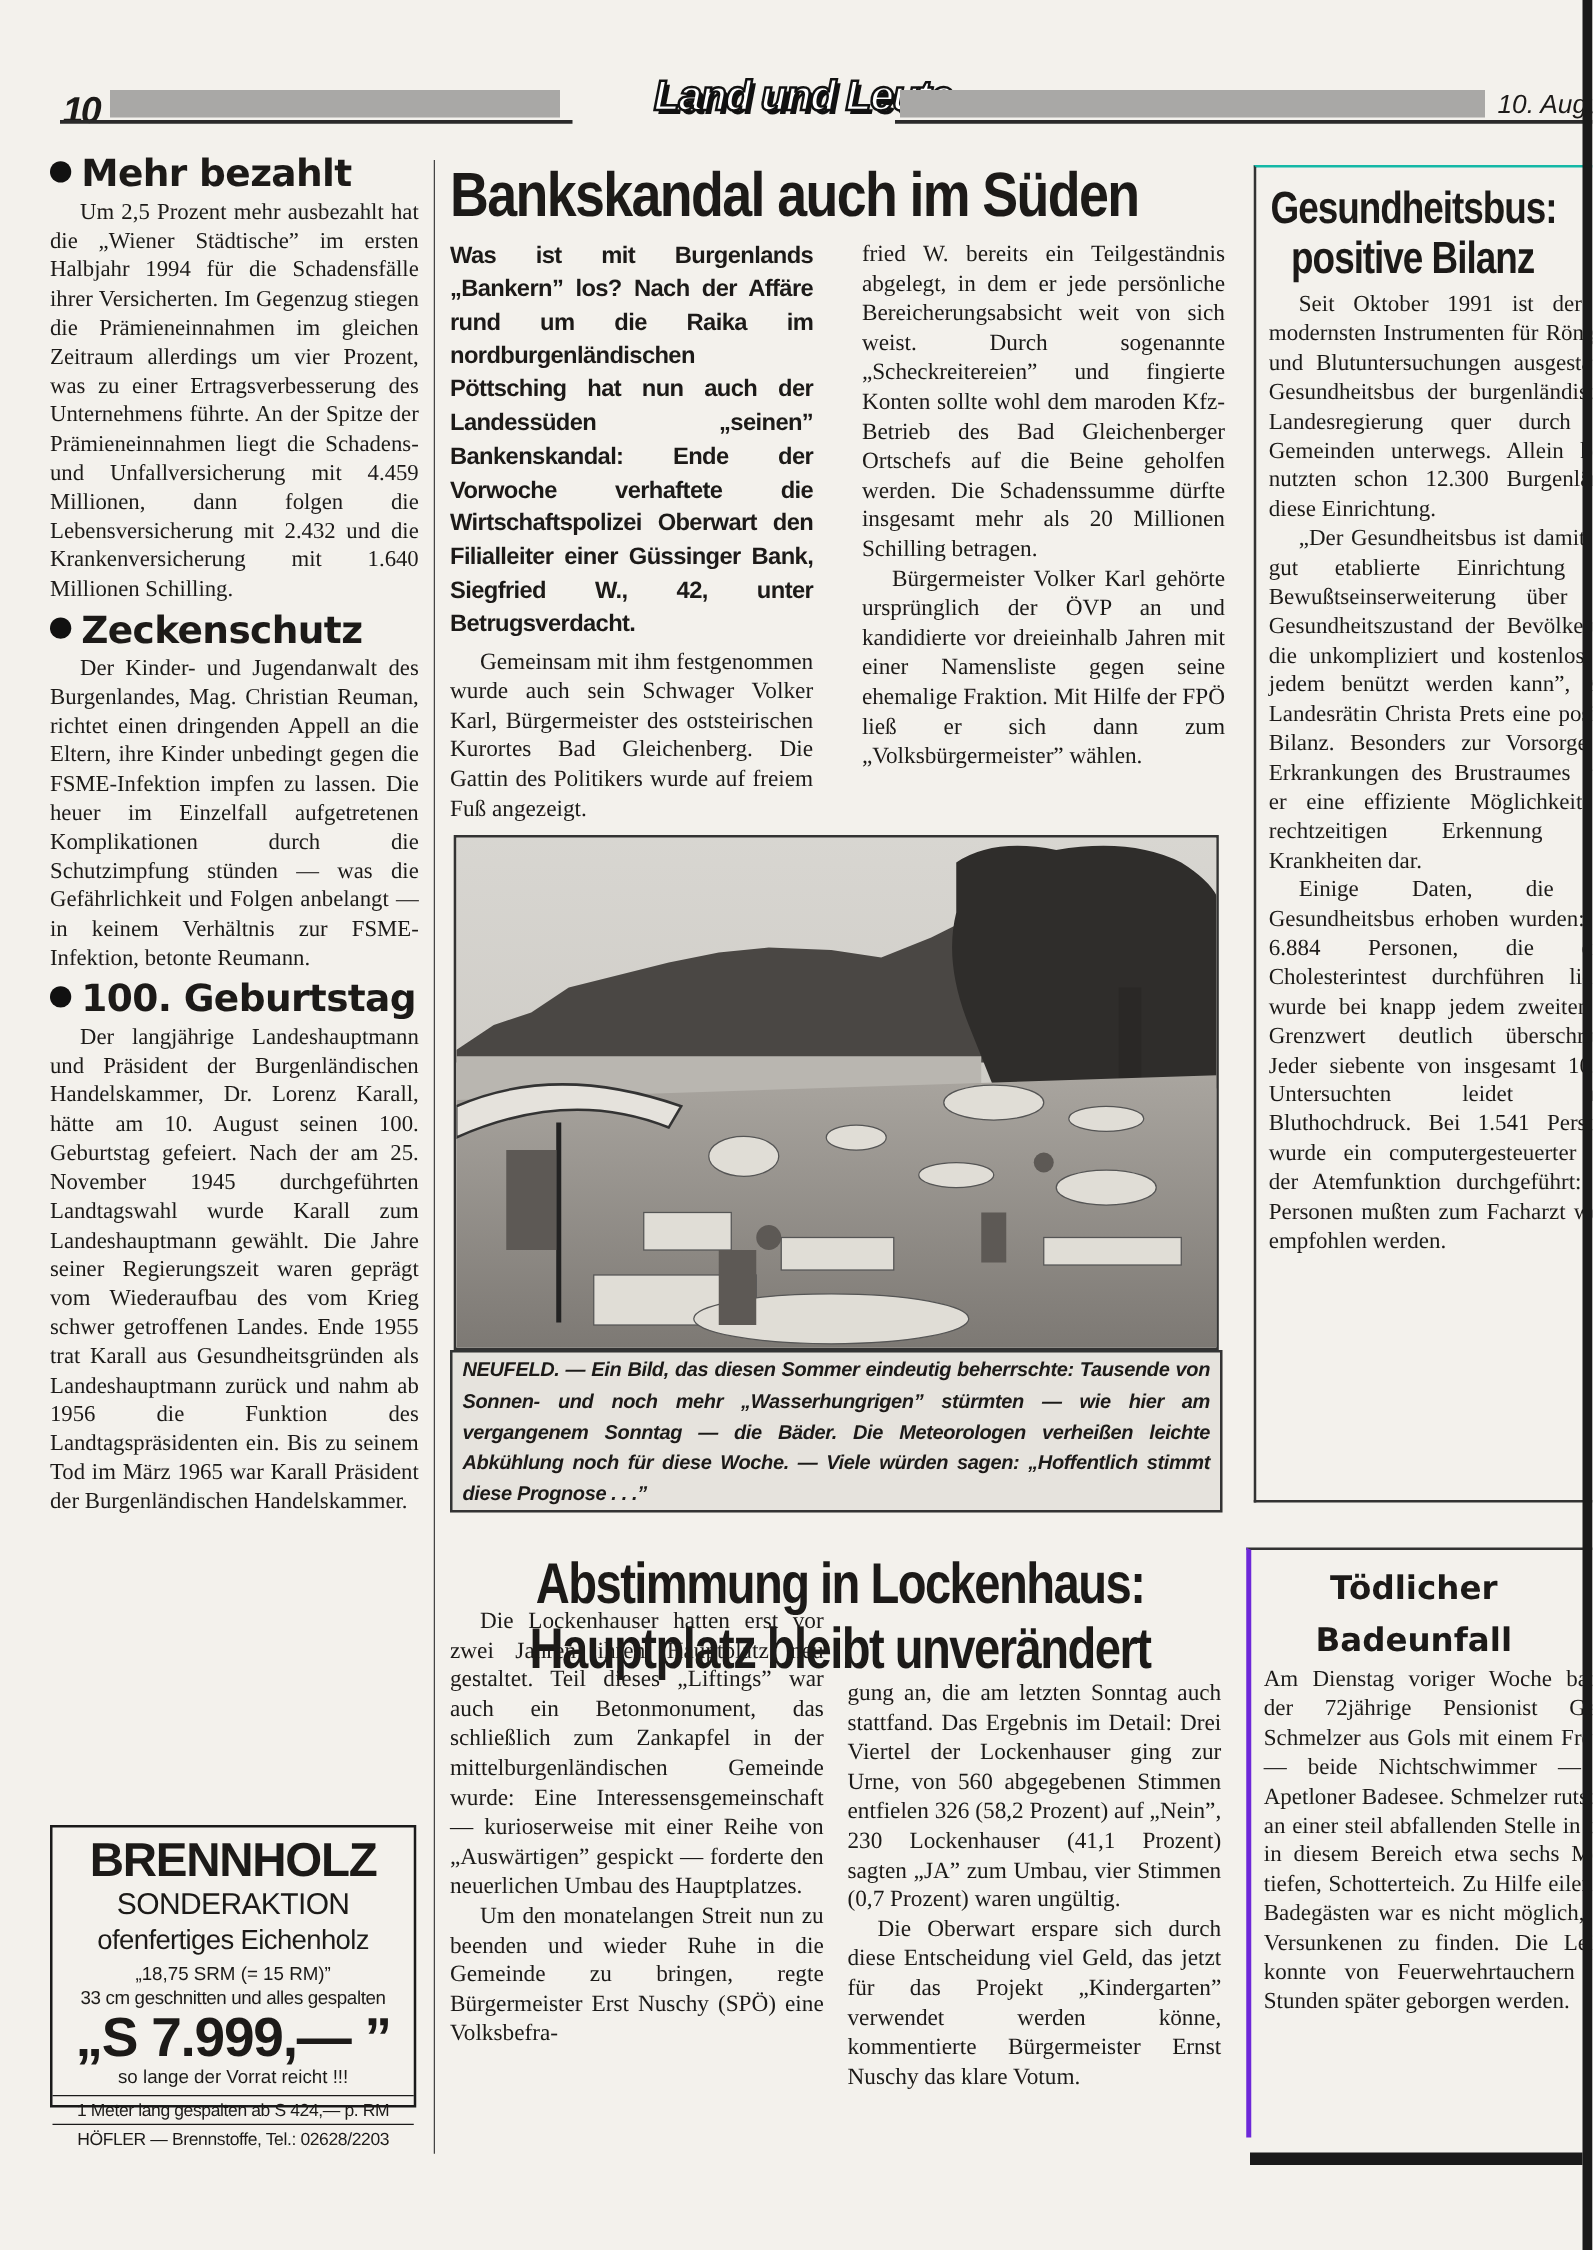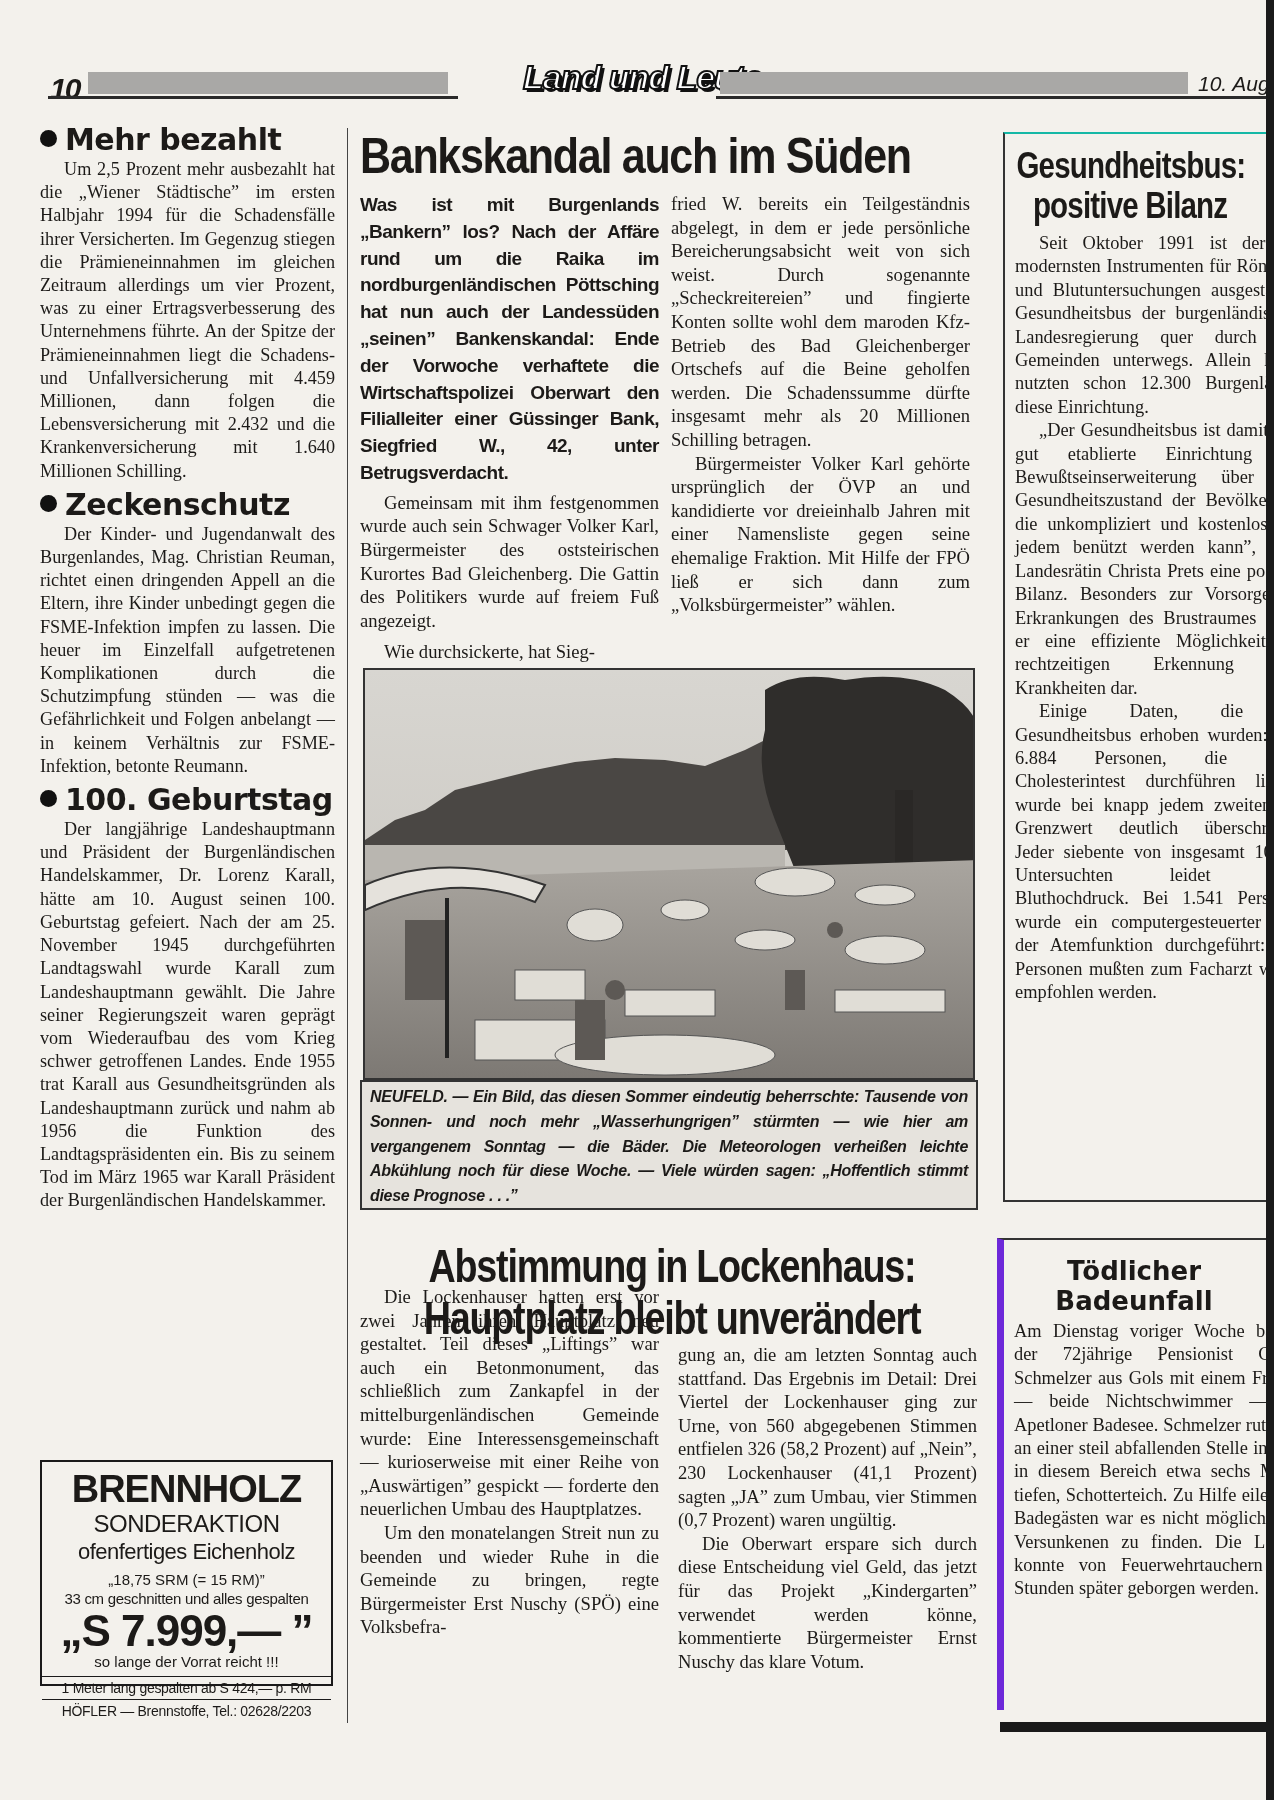--- a/index.html
+++ b/index.html
@@ -40,42 +40,42 @@
   .ad .t4 { font-size: 15px; line-height: 20px; margin-top: 4px; }
   .ad .t5 { font-size: 15px; line-height: 18px; letter-spacing: -0.3px; }
   .ad .t6 { font-weight: bold; font-size: 44px; line-height: 46px; letter-spacing: -1px; }
   .ad .t7 { font-size: 15px; line-height: 16px; }
   .ad .row { border-top: 1.5px solid #1a1a1a; font-size: 14px; line-height: 22px; letter-spacing: -0.3px; }
   .ad .row.b { font-weight: normal; font-size: 14px; text-align: center; }
 
   
   .ccol { position: absolute; left: 360px; top: 128px; width: 620px; }
   .headline { font: bold 50px "Liberation Sans", sans-serif; letter-spacing: -1.5px; transform: scaleX(0.86); transform-origin: left; white-space: nowrap; line-height: 56px; }
-  .twocol { display: flex; gap: 12px; margin-top: 8px; }
+  .twocol { display: flex; gap: 39px; margin-top: 8px; }
   .twocol > div { width: 299px; }
   .lead { font: bold 19px "Liberation Sans", sans-serif; line-height: 26.8px; letter-spacing: -0.5px; text-align: justify; }
   .ccol .body p { margin: 0; }
   .gap { height: 4px; }
 
   .photo { position: absolute; left: 363px; top: 668px; width: 612px; height: 412px; border: 2px solid #333; overflow: hidden; background: #c9c6c0; }
   .photo svg { display: block; }
   .caption { position: absolute; left: 360px; top: 1080px; width: 618px; height: 130px; border: 2px solid #333; background: #e6e3dd;
              padding: 3px 8px; font: italic bold 16px "Liberation Sans", sans-serif; line-height: 24.8px; letter-spacing: -0.3px; text-align: justify; }
 
   .h2 { position: absolute; left: 362px; top: 1240px; width: 620px; text-align: center; }
   .h2 div { font: bold 46px "Liberation Sans", sans-serif; line-height: 52px; letter-spacing: -1.5px; transform: scaleX(0.82); white-space: nowrap; }
 
   .lcol2 { position: absolute; left: 360px; top: 1285px; width: 299px; }
   .rcol2 { position: absolute; left: 678px; top: 1343px; width: 299px; }
 
   
   .rbox { position: absolute; left: 1003px; top: 132px; width: 271px; height: 1070px; border-left: 2px solid #333; border-top: 2px solid #14b8a6; border-bottom: 2px solid #333; overflow: hidden; }
   .rbox .rh { font: bold 36px "Liberation Sans", sans-serif; line-height: 40px; letter-spacing: -1px; white-space: nowrap; padding-left: 14px; transform: scaleX(0.82); transform-origin: left; }
   .rbox .body { width: 300px; padding-left: 10px; margin-top: 6px; }
-  .rbox2 { position: absolute; left: 997px; top: 1238px; width: 277px; height: 472px; border-left: 7px solid #6d28d9; border-top: 2px solid #333; overflow: hidden; }
+  .rbox2 { position: absolute; left: 997px; top: 1238px; width: 277px; height: 472px; border-left: 4px solid #6d28d9; border-top: 2px solid #333; overflow: hidden; }
   .rbox2 .rh2 { font: 900 26px "DejaVu Sans", sans-serif; line-height: 30px; text-align: center; width: 260px; margin-top: 16px; }
   .rbox2 .body { width: 300px; padding-left: 10px; margin-top: 4px; }
   .rbox2 .body p { text-indent: 0; }
   .thick { position: absolute; left: 1000px; top: 1722px; width: 266px; height: 10px; background: #1a1a1a; }
 </style>
 </head>
 <body>
 
 <div class="page">
 
@@ -213,21 +213,21 @@
     <div class="rh" style="padding-left:34px">positive Bilanz</div>
     <div class="body" style="font-size:18.4px;line-height:23.4px">
       <p>Seit Oktober 1991 ist der mit modernsten Instrumenten für Röntgen- und Blutuntersuchungen ausgestattete Gesundheitsbus der burgenländischen Landesregierung quer durch alle Gemeinden unterwegs. Allein heuer nutzten schon 12.300 Burgenländer diese Einrichtung.</p>
       <p>„Der Gesundheitsbus ist damit eine gut etablierte Einrichtung zur Bewußtseinserweiterung über den Gesundheitszustand der Bevölkerung, die unkompliziert und kostenlos von jedem benützt werden kann”, zieht Landesrätin Christa Prets eine positive Bilanz. Besonders zur Vorsorge bei Erkrankungen des Brustraumes stelle er eine effiziente Möglichkeit zur rechtzeitigen Erkennung von Krankheiten dar.</p>
       <p>Einige Daten, die im Gesundheitsbus erhoben wurden: Von 6.884 Personen, die einen Cholesterintest durchführen ließen, wurde bei knapp jedem zweiten der Grenzwert deutlich überschritten. Jeder siebente von insgesamt 10.000 Untersuchten leidet unter Bluthochdruck. Bei 1.541 Personen wurde ein computergesteuerter Test der Atemfunktion durchgeführt: 129 Personen mußten zum Facharzt weiter empfohlen werden.</p>
     </div>
   </div>
 
   <div class="rbox2">
     <div class="rh2">Tödlicher</div>
-    <div class="rh2" style="margin-top:0">Badeunfall</div>
+    <div class="rh2" style="margin-top:12px">Badeunfall</div>
     <div class="body" style="font-size:18.4px;line-height:23.4px">
       <p>Am Dienstag voriger Woche badete der 72jährige Pensionist Georg Schmelzer aus Gols mit einem Freund — beide Nichtschwimmer — im Apetloner Badesee. Schmelzer rutschte an einer steil abfallenden Stelle in den, in diesem Bereich etwa sechs Meter tiefen, Schotterteich. Zu Hilfe eilenden Badegästen war es nicht möglich, den Versunkenen zu finden. Die Leiche konnte von Feuerwehrtauchern erst Stunden später geborgen werden.</p>
     </div>
   </div>
   <div class="thick"></div>
 
   <div class="edge"></div>
 </div>
 
 </body></html>

